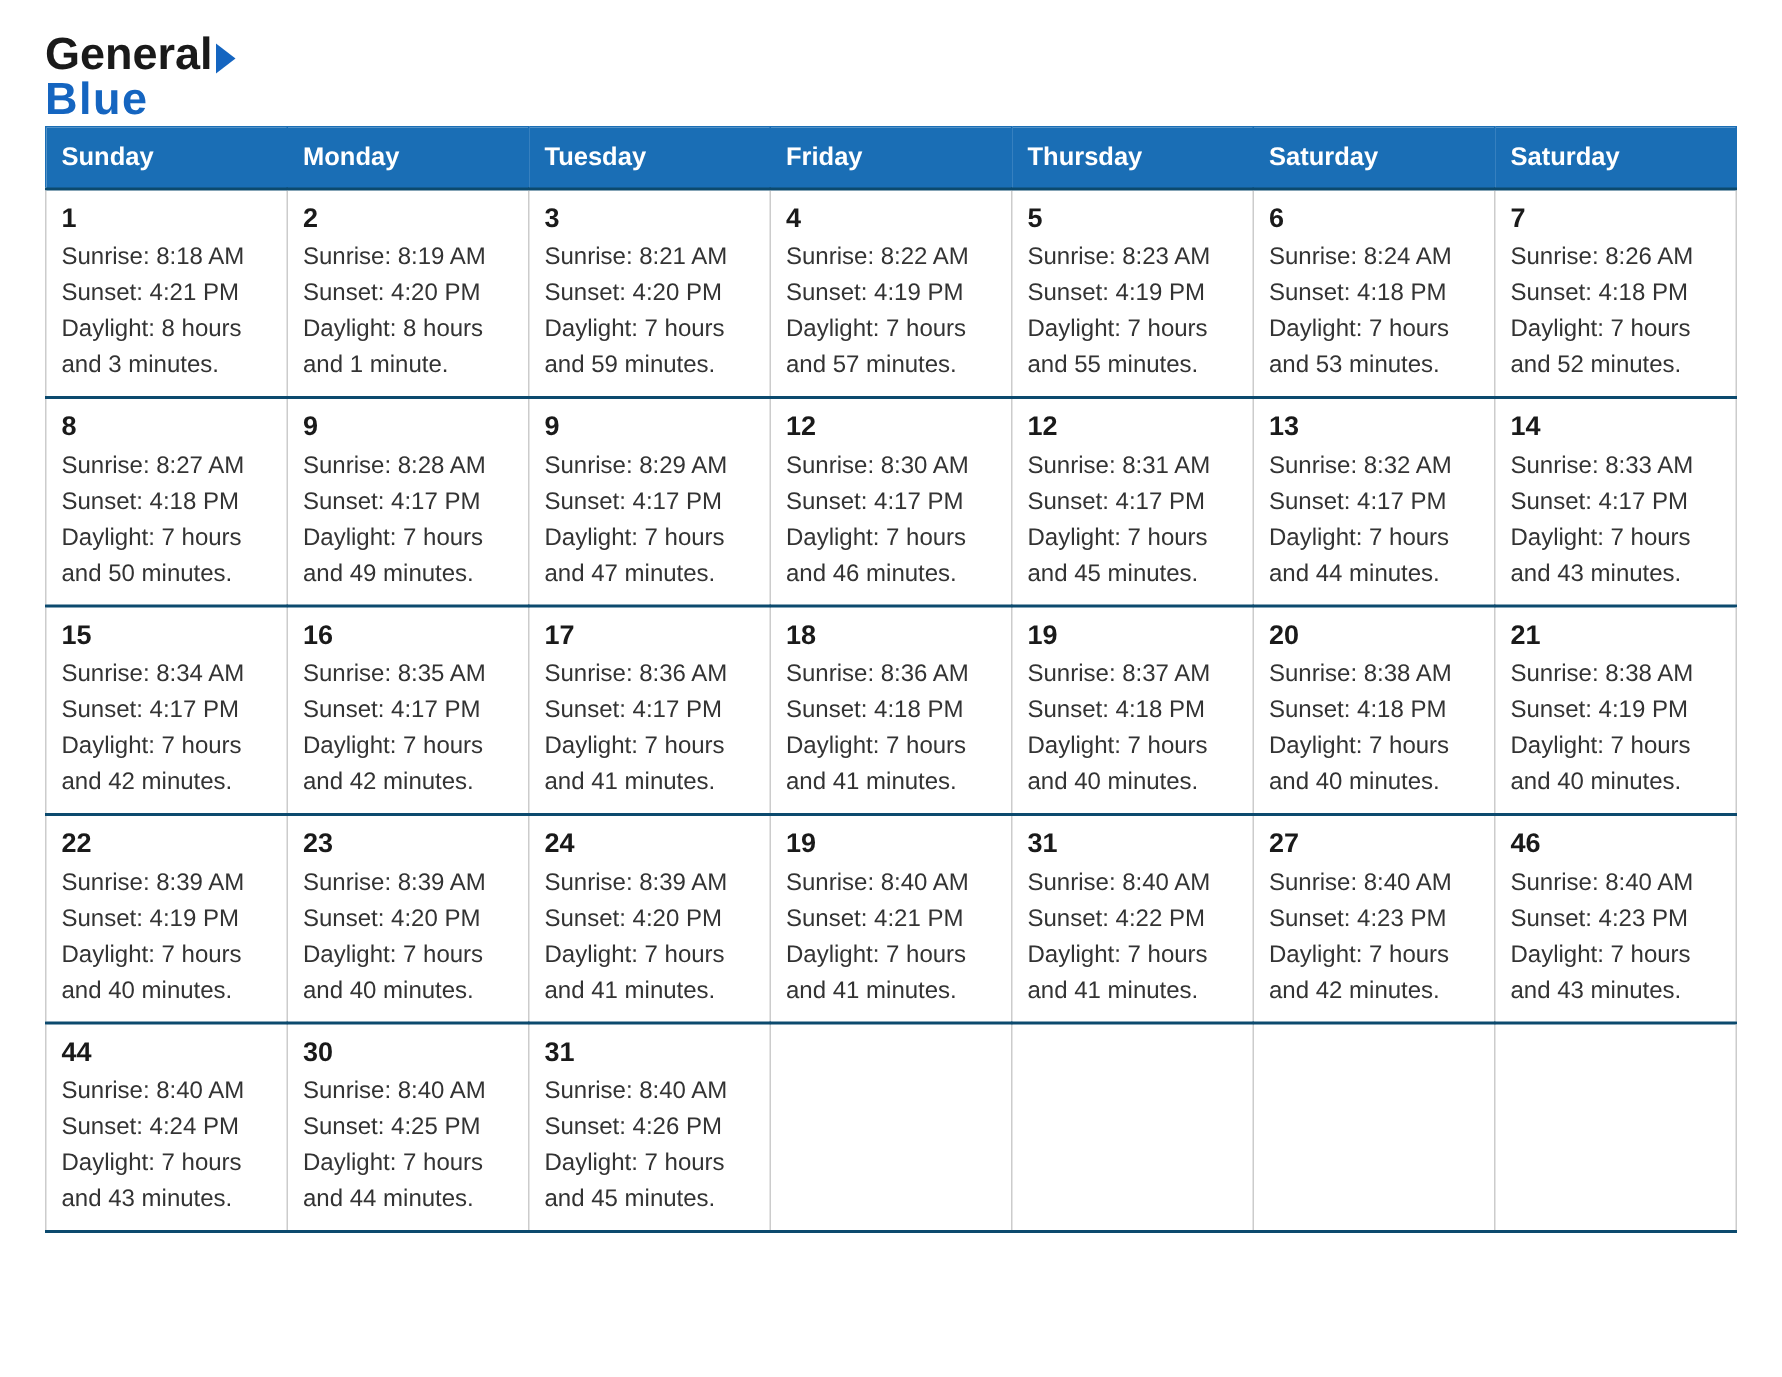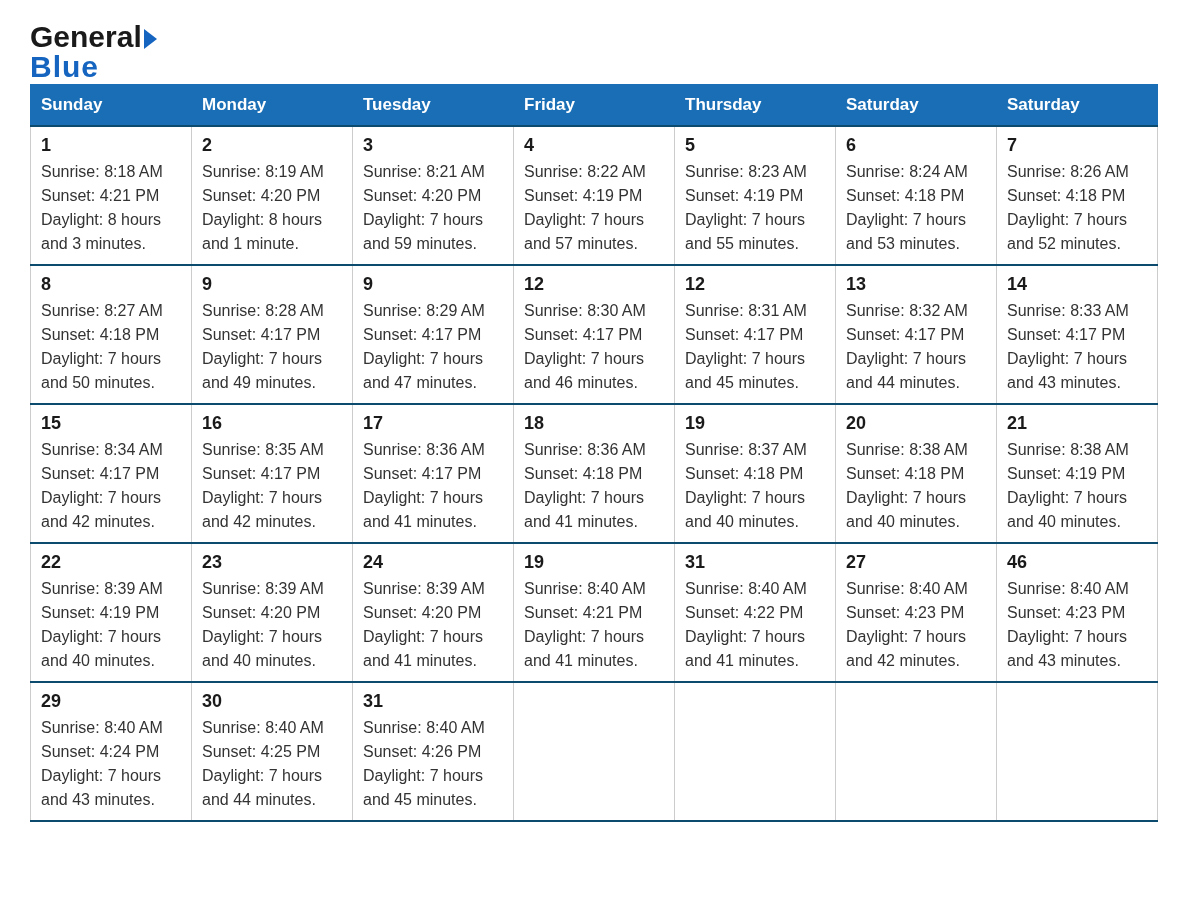--- a/index.html
+++ b/index.html
@@ -230,21 +230,21 @@
         <span class="day-num">27</span>
         <span class="day-info">Sunrise: 8:40 AM<br>Sunset: 4:23 PM<br>Daylight: 7 hours and 42 minutes.</span>
       </td>
         <td>
         <span class="day-num">46</span>
         <span class="day-info">Sunrise: 8:40 AM<br>Sunset: 4:23 PM<br>Daylight: 7 hours and 43 minutes.</span>
       </td>
       </tr>
       <tr>
         <td>
-        <span class="day-num">29</span>
+        <span class="day-num">44</span>
         <span class="day-info">Sunrise: 8:40 AM<br>Sunset: 4:24 PM<br>Daylight: 7 hours and 43 minutes.</span>
       </td>
         <td>
         <span class="day-num">30</span>
         <span class="day-info">Sunrise: 8:40 AM<br>Sunset: 4:25 PM<br>Daylight: 7 hours and 44 minutes.</span>
       </td>
         <td>
         <span class="day-num">31</span>
         <span class="day-info">Sunrise: 8:40 AM<br>Sunset: 4:26 PM<br>Daylight: 7 hours and 45 minutes.</span>
       </td>

